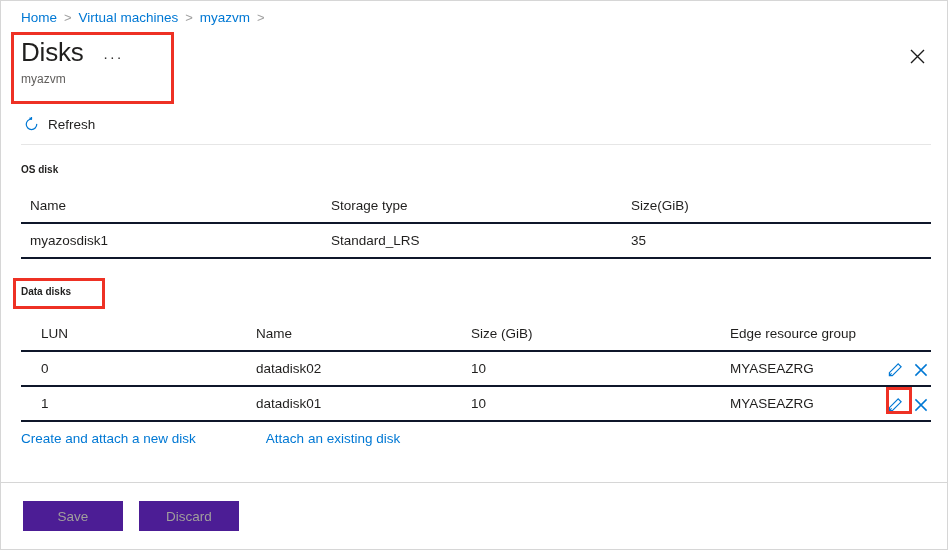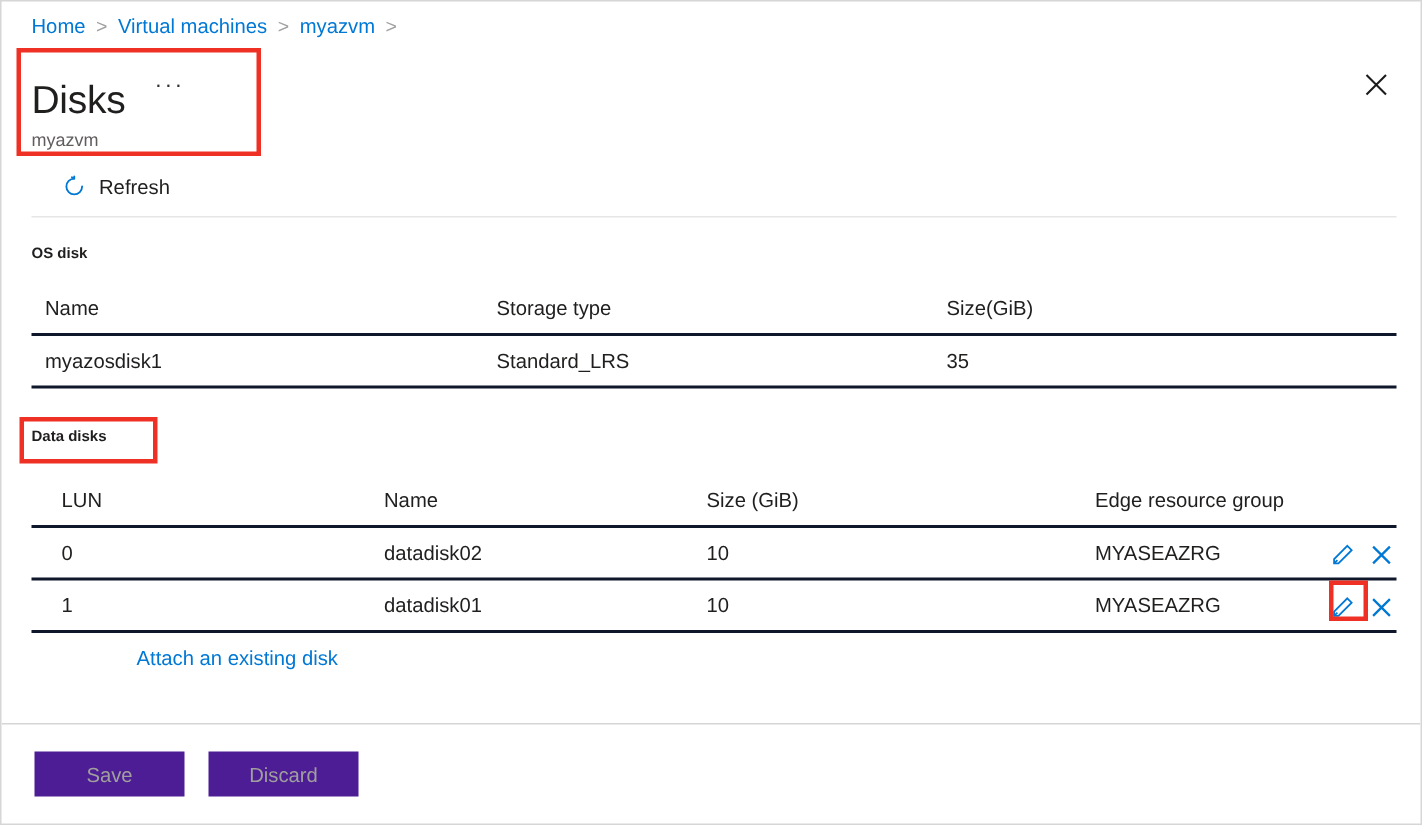--- a/index.html
+++ b/index.html
@@ -56,21 +56,20 @@
   .title-row {
     display: flex;
     align-items: flex-start;
   }
   .page-title {
     font-size: 26px;
     line-height: 30px;
     font-weight: 400;
     color: #201f1e;
     letter-spacing: -0.2px;
-    margin-top: 14px;
   }
   .ellipsis-btn {
     margin-left: 20px;
     margin-top: 12px;
     color: #323130;
     font-size: 15px;
     letter-spacing: 2.5px;
     line-height: 10px;
     cursor: pointer;
   }
@@ -107,21 +106,21 @@
 
   
   .cmdbar {
     position: absolute;
     left: 0;
     top: 106px;
     width: 946px;
     height: 34px;
     display: flex;
     align-items: center;
-    padding-left: 40px;
+    padding-left: 22px;
   }
   .cmd-item {
     display: flex;
     align-items: center;
     cursor: pointer;
     height: 28px;
     padding-right: 10px;
   }
   .cmd-icon {
     width: 16px;
@@ -353,20 +352,21 @@
         <span class="act-btn">
           <svg width="16" height="16" viewBox="0 0 16 16" aria-hidden="true">
             <path d="M2.4 2.4 L13.6 13.6 M13.6 2.4 L2.4 13.6" stroke="#0078d4" stroke-width="1.5" fill="none"></path>
           </svg>
         </span>
       </div>
     </div>
   </div>
 
   <div class="link-row">
+    <span class="blue-link" id="link-create">Create and attach a new disk</span>
     <span class="blue-link" id="link-attach">Attach an existing disk</span>
   </div>
 
   <div class="footer-rule"></div>
   <div class="footer">
     <button class="btn-disabled">Save</button>
     <button class="btn-disabled">Discard</button>
   </div>
 
   <div class="hl-box" id="hl-title"></div>

